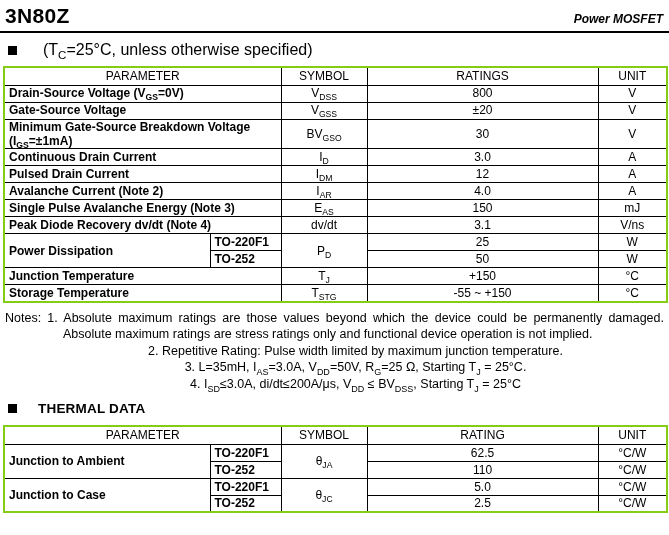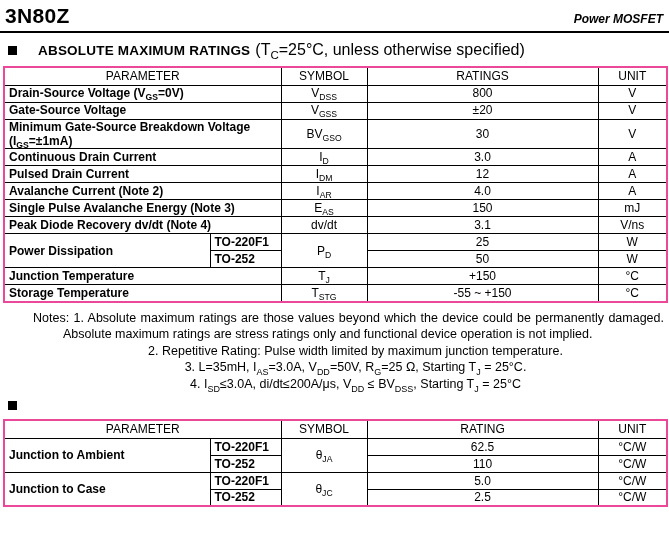--- a/index.html
+++ b/index.html
@@ -59,21 +59,21 @@
   .heading-cond {
     font-size: 16px;
     margin-left: 5px;
     white-space: nowrap;
   }
   table.data-table {
     border-collapse: collapse;
     table-layout: fixed;
     width: 663px;
     margin-left: 3px;
-    border: 2px solid #ec4899;
+    border: 2px solid #84cc16;
   }
   .data-table th, .data-table td {
     border: 1px solid #000;
     font-size: 12px;
     font-weight: normal;
     line-height: 1.2;
     padding: 0 4px;
     height: 17px;
     text-align: center;
     vertical-align: middle;
@@ -88,40 +88,38 @@
   .notes {
     margin: 7px 0 0 5px;
     width: 659px;
     font-size: 12.5px;
   }
   .note-line { line-height: 16.5px; }
   .note-justify {
     text-align: justify;
     text-align-last: justify;
     white-space: nowrap;
-    margin-left: 28px;
   }
   .note-indent-a { padding-left: 58px; }
   .note-indent-b { padding-left: 42px; text-align: center; }
   .thermal-heading { margin-top: 9px; margin-bottom: 9px; }
 </style>
 </head>
 <body>
 
 <div class="page">
 
   <div class="top-header">
     <div class="part-number">3N80Z</div>
     <div class="subtitle">Power MOSFET</div>
   </div>
   <div class="rule"></div>
 
   <div class="section-heading">
     <span class="bullet"></span>
-    <span class="heading-text">ABSOLUTE MAXIMUM RATINGS</span>
     <span class="heading-cond">(T<sub>C</sub>=25°C, unless otherwise specified)</span>
   </div>
 
   <table class="data-table">
     <colgroup>
       <col style="width:206px">
         <col style="width:71px">
         <col style="width:86px">
         <col style="width:231px">
         <col style="width:69px">
@@ -211,20 +209,21 @@
   <div class="notes">
     <div class="note-line note-justify">Notes: 1. Absolute maximum ratings are those values beyond which the device could be permanently damaged.</div>
     <div class="note-line note-indent-a">Absolute maximum ratings are stress ratings only and functional device operation is not implied.</div>
     <div class="note-line note-indent-b">2. Repetitive Rating: Pulse width limited by maximum junction temperature.</div>
     <div class="note-line note-indent-b">3. L=35mH, I<sub>AS</sub>=3.0A, V<sub>DD</sub>=50V, R<sub>G</sub>=25 Ω, Starting T<sub>J</sub> = 25°C.</div>
     <div class="note-line note-indent-b">4. I<sub>SD</sub>≤3.0A, di/dt≤200A/μs, V<sub>DD</sub> ≤ BV<sub>DSS</sub>, Starting T<sub>J</sub> = 25°C</div>
   </div>
 
   <div class="section-heading thermal-heading">
     <span class="bullet"></span>
+    <span class="heading-text">THERMAL DATA</span>
   </div>
 
   <table class="data-table">
     <colgroup>
       <col style="width:206px">
         <col style="width:71px">
         <col style="width:86px">
         <col style="width:231px">
         <col style="width:69px">
     </colgroup>

